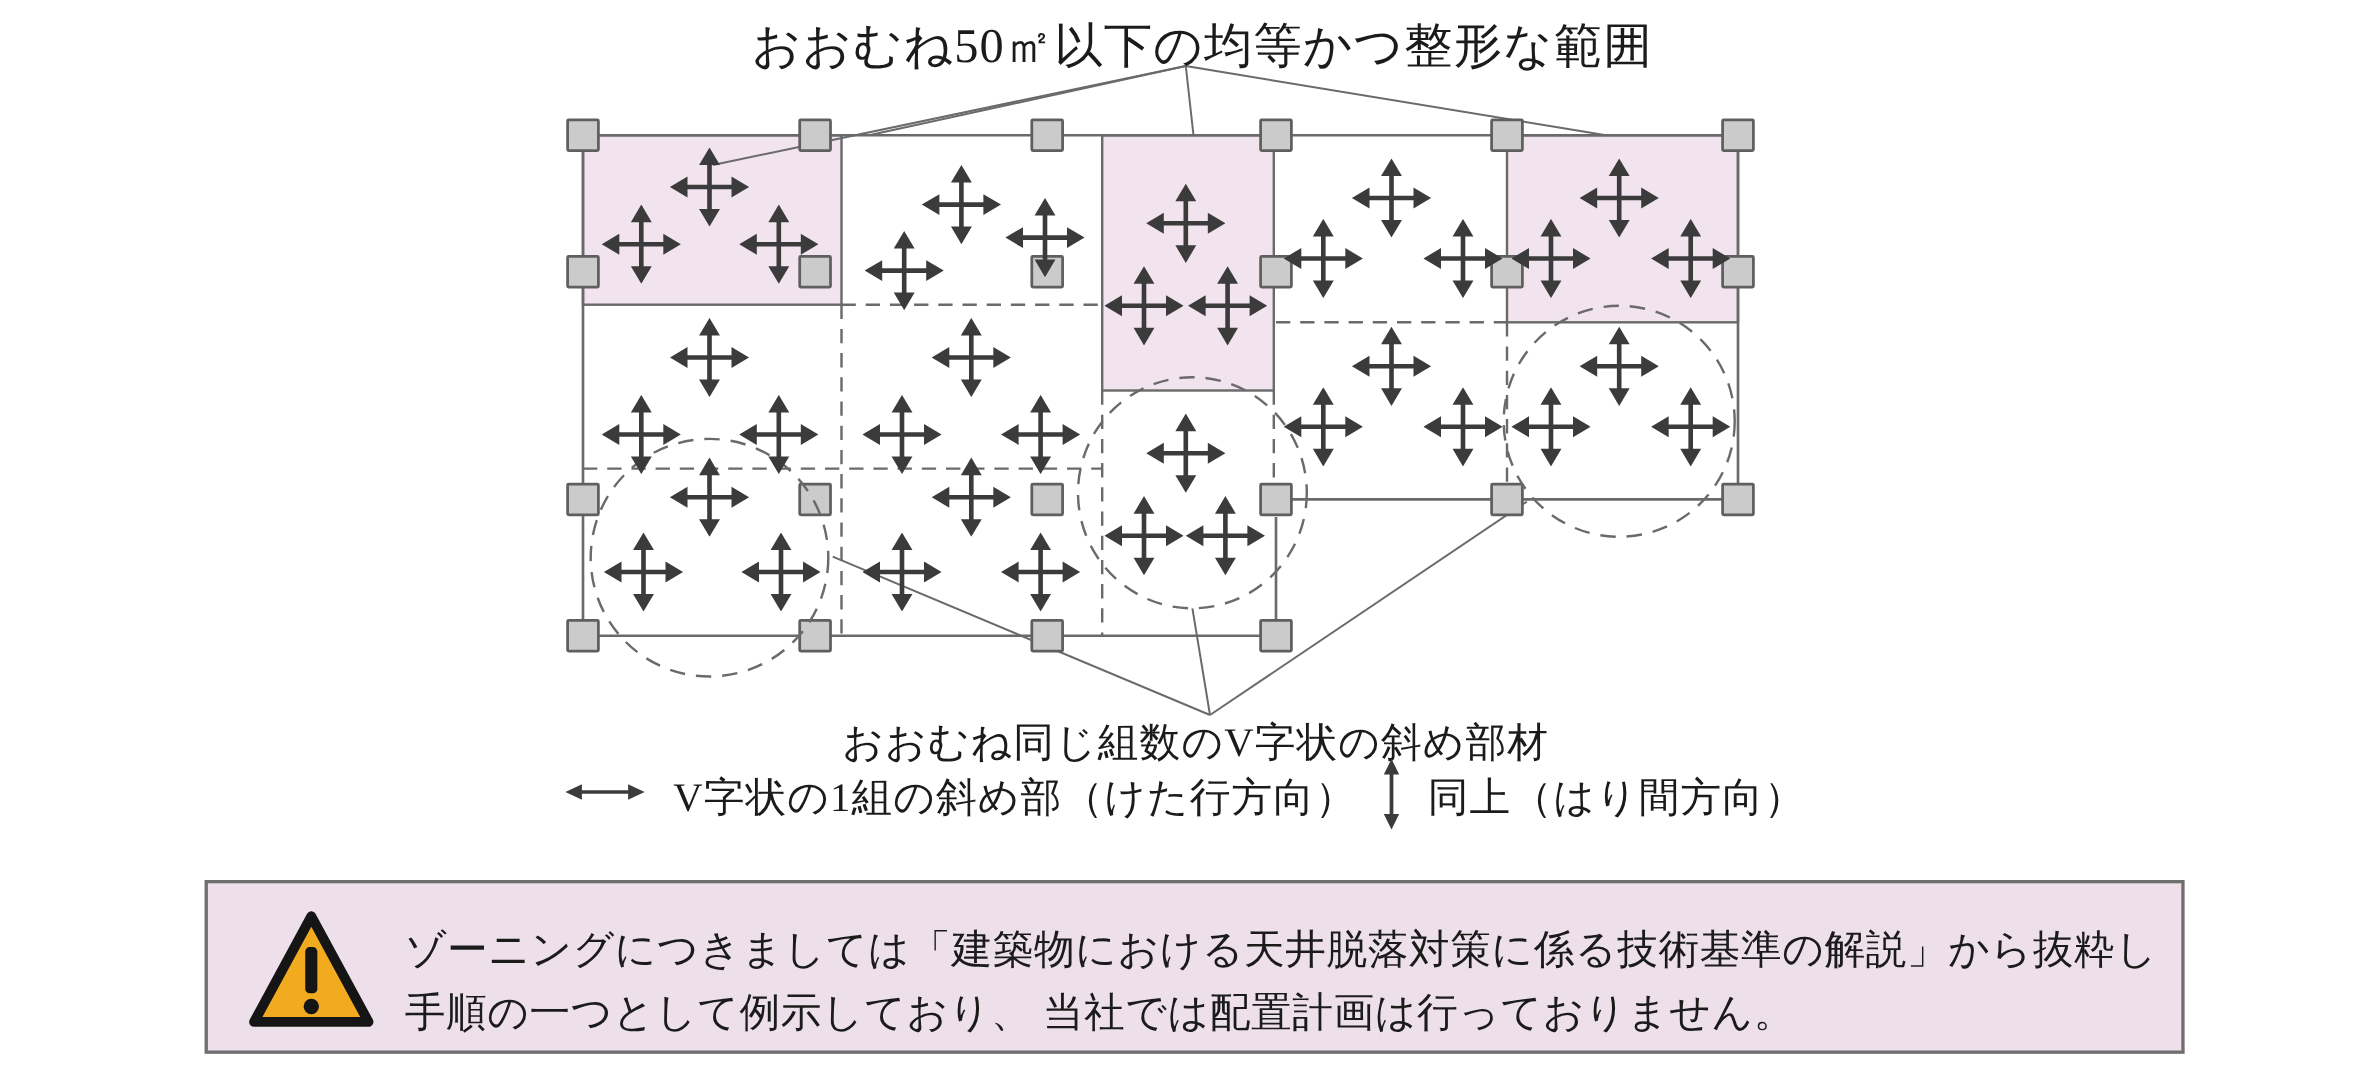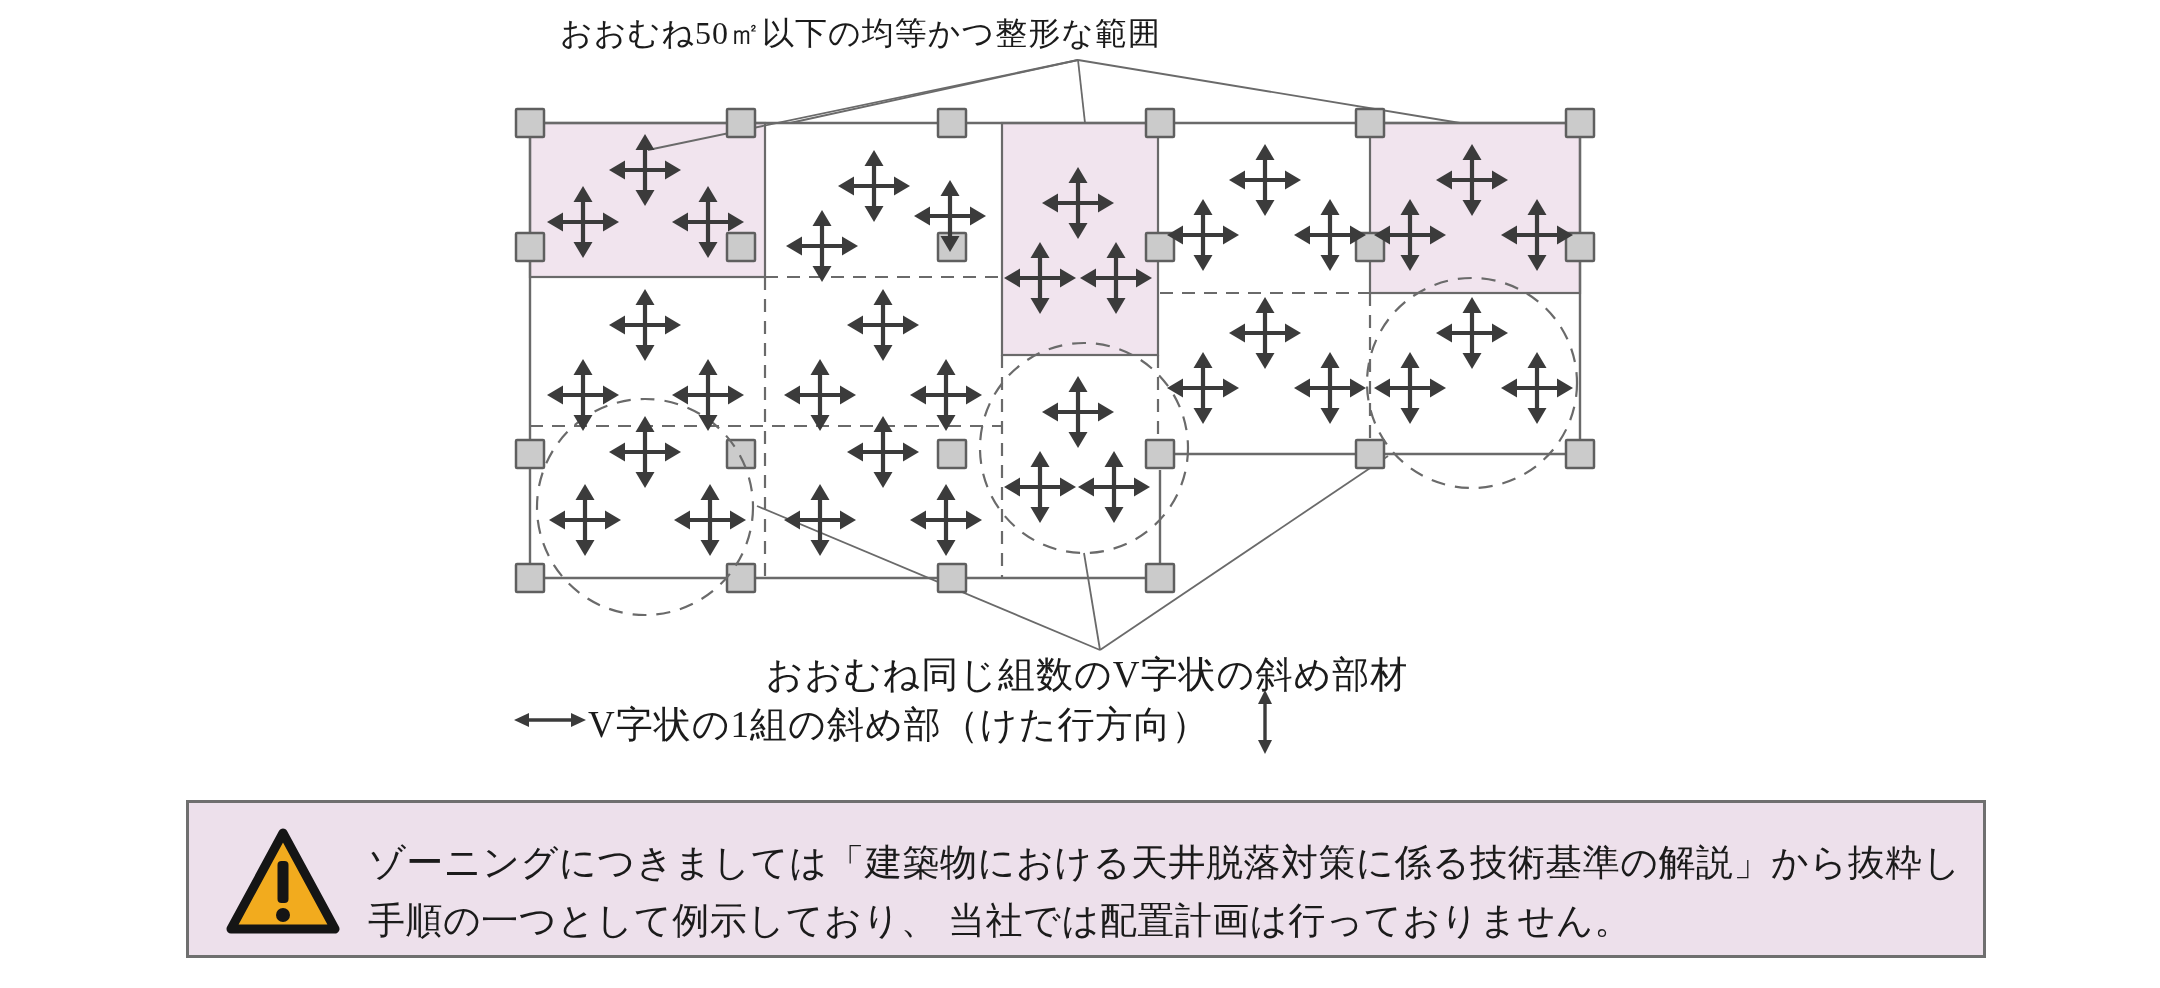--- a/index.html
+++ b/index.html
@@ -8,27 +8,27 @@
     width:2160px;height:988px;
     background:#ffffff;
     font-family:"Liberation Serif","DejaVu Serif",serif;
     color:#1b1b1b;
     overflow:hidden;
   }
   .abs{position:absolute;}
   #diagram-svg{position:absolute;left:0;top:0;}
   .fig-title{
     left:560px;top:12px;width:1066px;
-    font-size:32px;letter-spacing:1px;white-space:nowrap;
+    text-align:center;font-size:44px;letter-spacing:1px;white-space:nowrap;
   }
   .caption-1{
     left:737px;top:650px;width:700px;
     text-align:center;font-size:37px;letter-spacing:1px;white-space:nowrap;
   }
-  .legend-h-text{left:588px;top:700px;font-size:37px;letter-spacing:1px;white-space:nowrap;}
+  .legend-h-text{left:612px;top:700px;font-size:37px;letter-spacing:1px;white-space:nowrap;}
   .legend-v-text{left:1298px;top:700px;font-size:37px;letter-spacing:1px;white-space:nowrap;}
   .note-box{
     left:186px;top:800px;width:1800px;height:158px;
     background:#EDE0EB;border:3px solid #6f6f6f;box-sizing:border-box;
   }
   .note-text-line1{left:368px;top:838px;font-size:37px;letter-spacing:0.5px;white-space:nowrap;}
   .note-text-line2{left:368px;top:896px;font-size:37px;letter-spacing:0.5px;white-space:nowrap;}
   .warn-icon{left:218px;top:823px;}
   .legend-h-icon{left:514px;top:706px;}
   .legend-v-icon{left:1252px;top:690px;}
@@ -144,20 +144,21 @@
     <polygon points="0,14 15,7 15,21" fill="#3b3b3b"></polygon>
     <polygon points="72,14 57,7 57,21" fill="#3b3b3b"></polygon>
   </svg>
   <div class="abs legend-h-text">V字状の1組の斜め部（けた行方向）</div>
 
   <svg class="abs legend-v-icon" width="26" height="64">
     <line x1="13" y1="8" x2="13" y2="56" stroke="#3b3b3b" stroke-width="3.4"></line>
     <polygon points="13,0 6,14 20,14" fill="#3b3b3b"></polygon>
     <polygon points="13,64 6,50 20,50" fill="#3b3b3b"></polygon>
   </svg>
+  <div class="abs legend-v-text">同上（はり間方向）</div>
 
   <div class="abs note-box">
     <svg class="abs warn-icon" width="124" height="114" style="left:32px;top:22px;">
       <polygon points="62,8 114,104 10,104" fill="#F2AB1E" stroke="#151515" stroke-width="9" stroke-linejoin="round"></polygon>
       <rect x="56.5" y="36" width="11" height="42" rx="4" fill="#151515"></rect>
       <circle cx="62" cy="90" r="7" fill="#151515"></circle>
     </svg>
   </div>
   <div class="abs note-text-line2">手順の一つとして例示しており、 当社では配置計画は行っておりません。</div>
   <div class="abs note-text-line1">ゾーニングにつきましては「建築物における天井脱落対策に係る技術基準の解説」から抜粋し</div>

